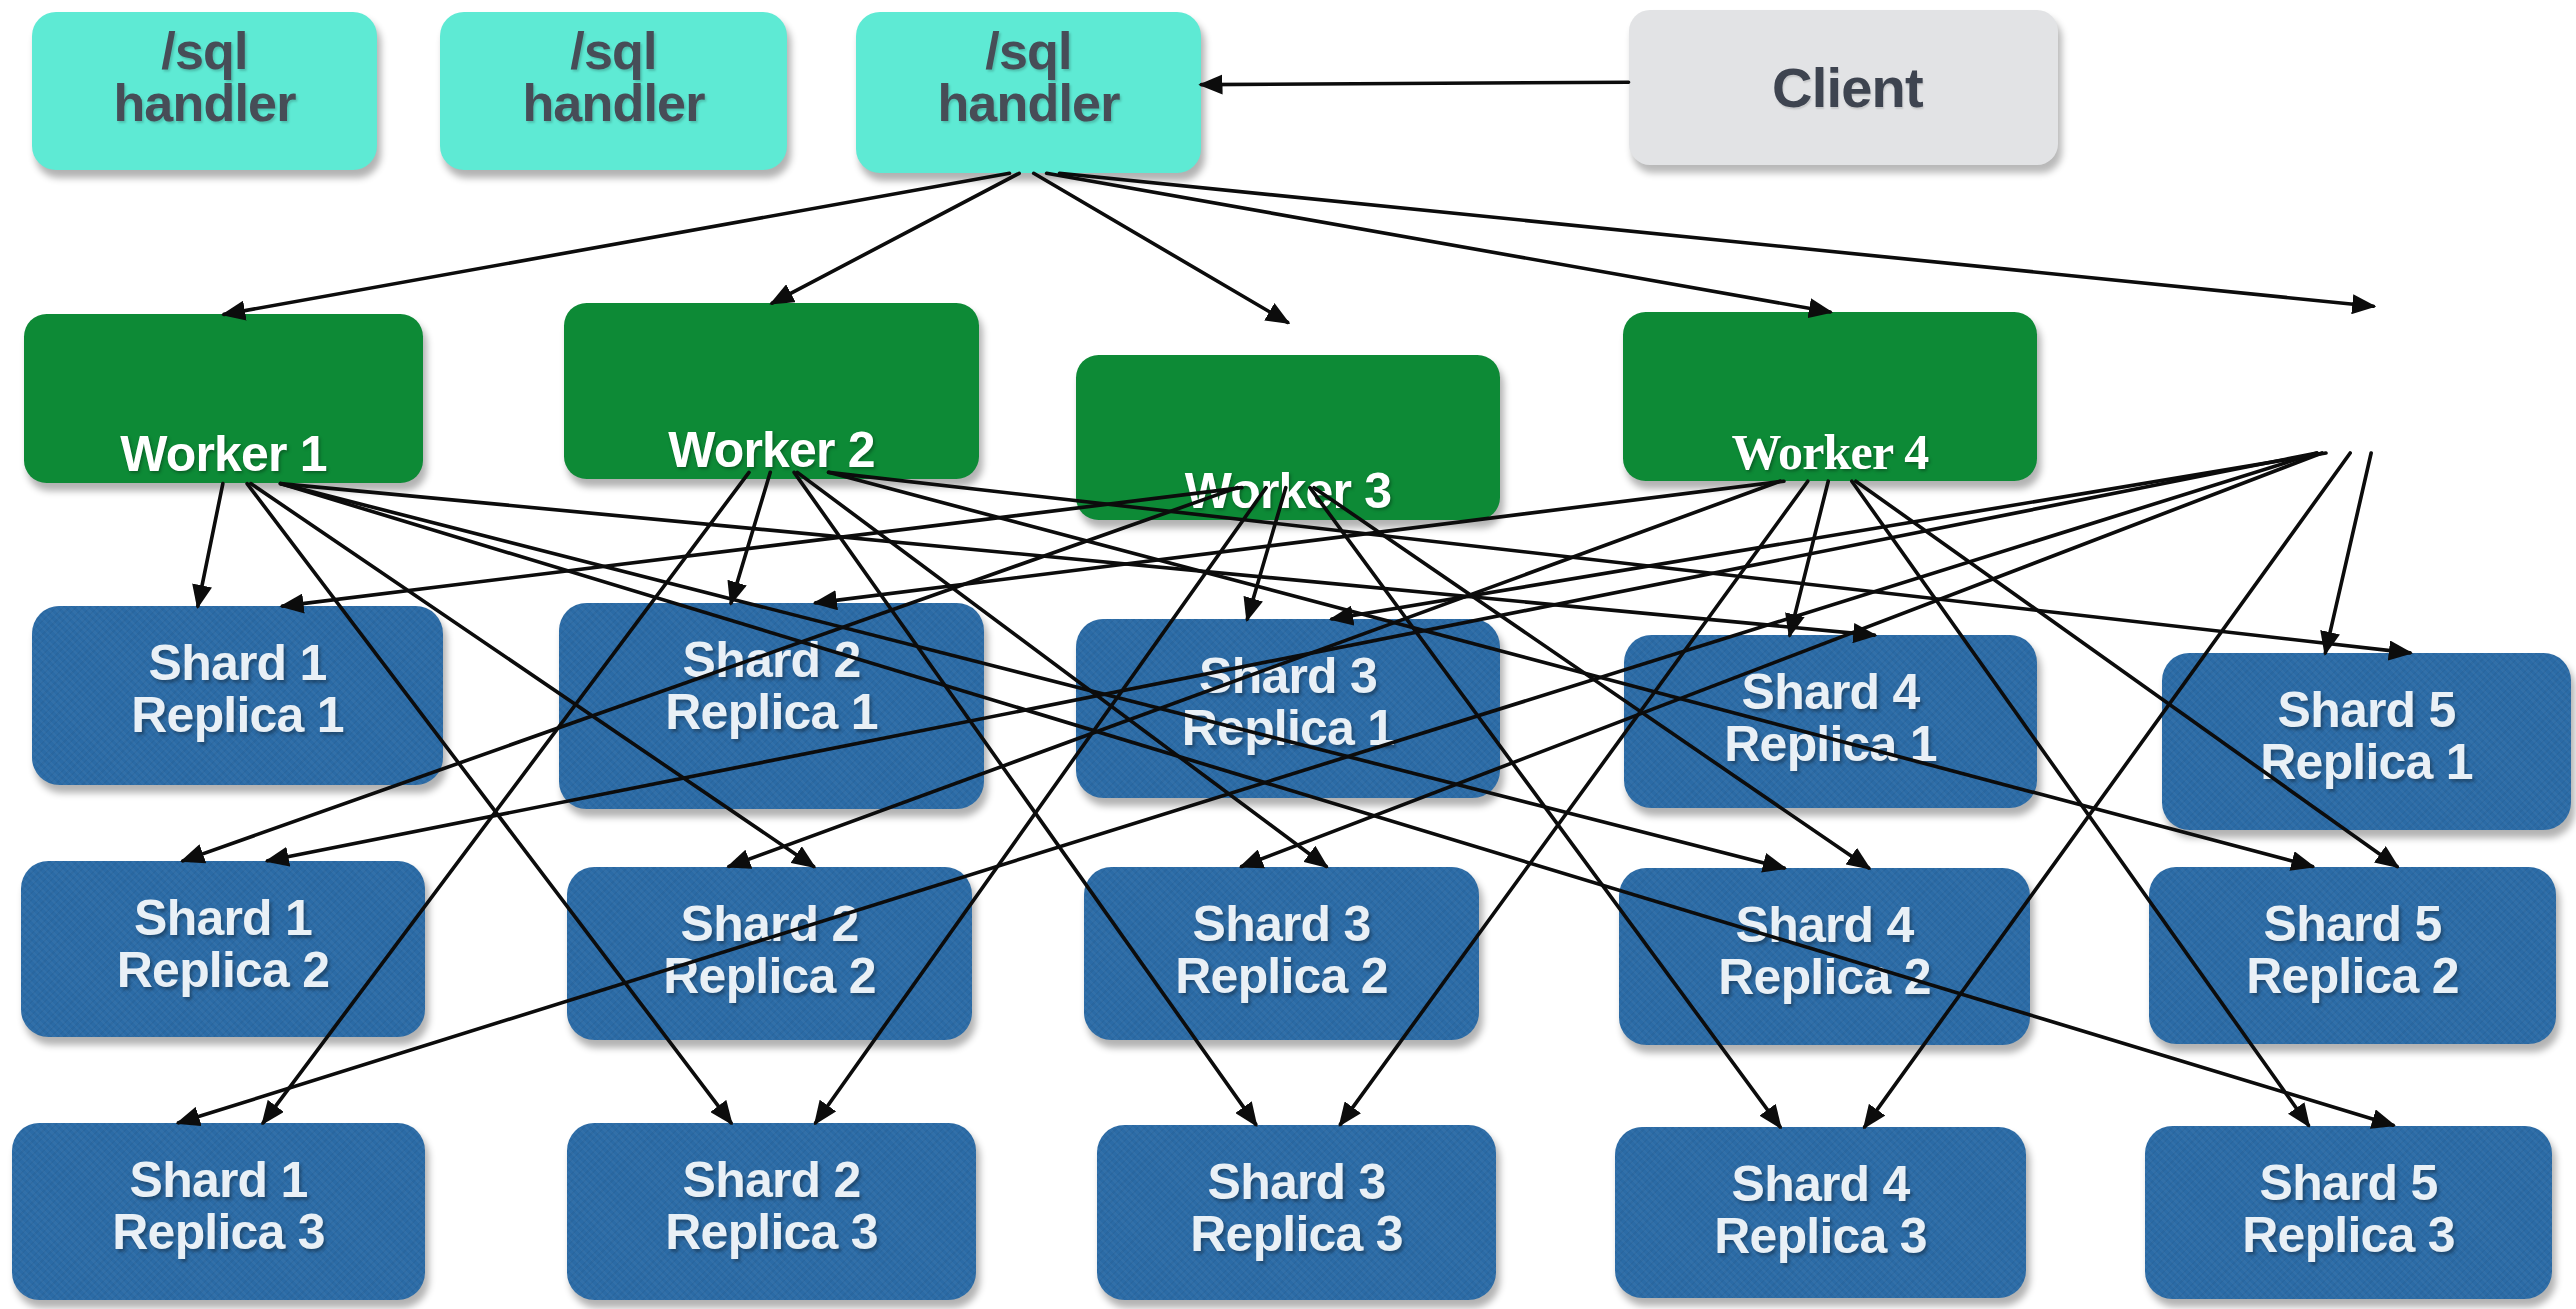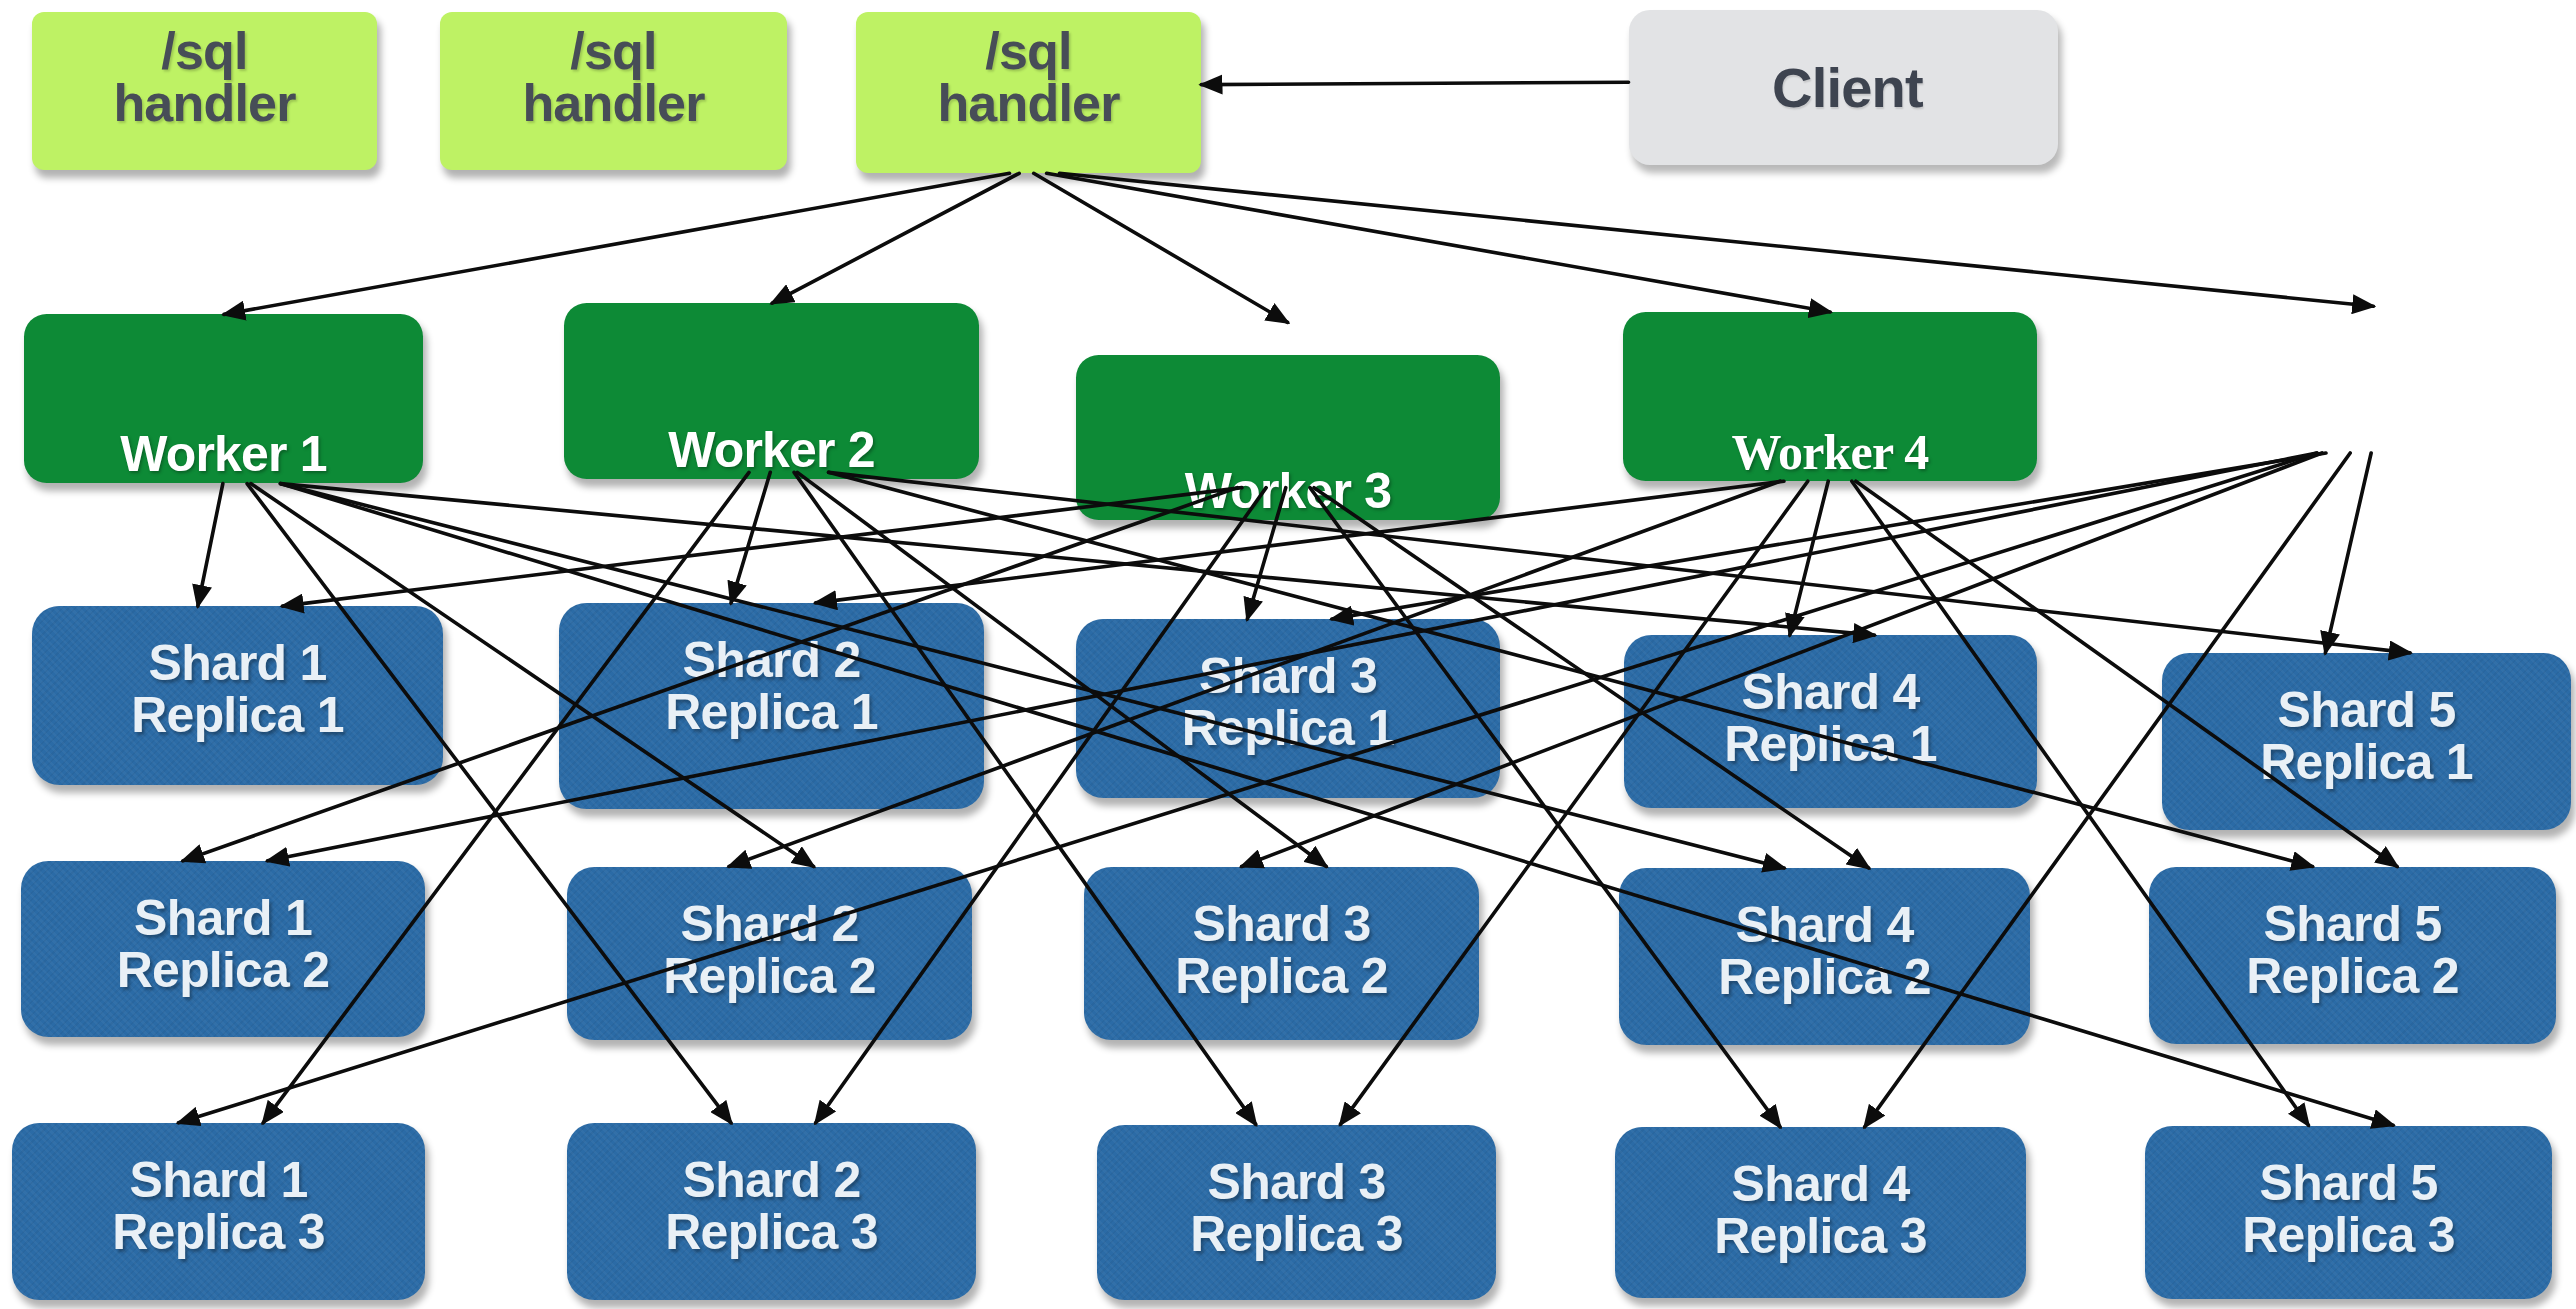--- a/index.html
+++ b/index.html
@@ -23,22 +23,22 @@
     text-align: center;
     z-index: 1;
   }
   .node .label {
     width: 100%;
     white-space: pre-line;
     font-weight: bold;
     letter-spacing: -0.8px;
   }
   .handler {
-    background: #bef264;
-    border-radius: 12px;
+    background: #5eead4;
+    border-radius: 24px;
     box-shadow: 3.2px 7.3px 7.3px rgba(0,0,0,0.30);
   }
   .handler .label {
     color: #474d57;
     font-size: 52px;
     line-height: 1.0;
     padding-top: 13px;
     text-shadow: 1.6px 2.4px 2.4px rgba(0,0,0,0.18);
   }
   .client {

